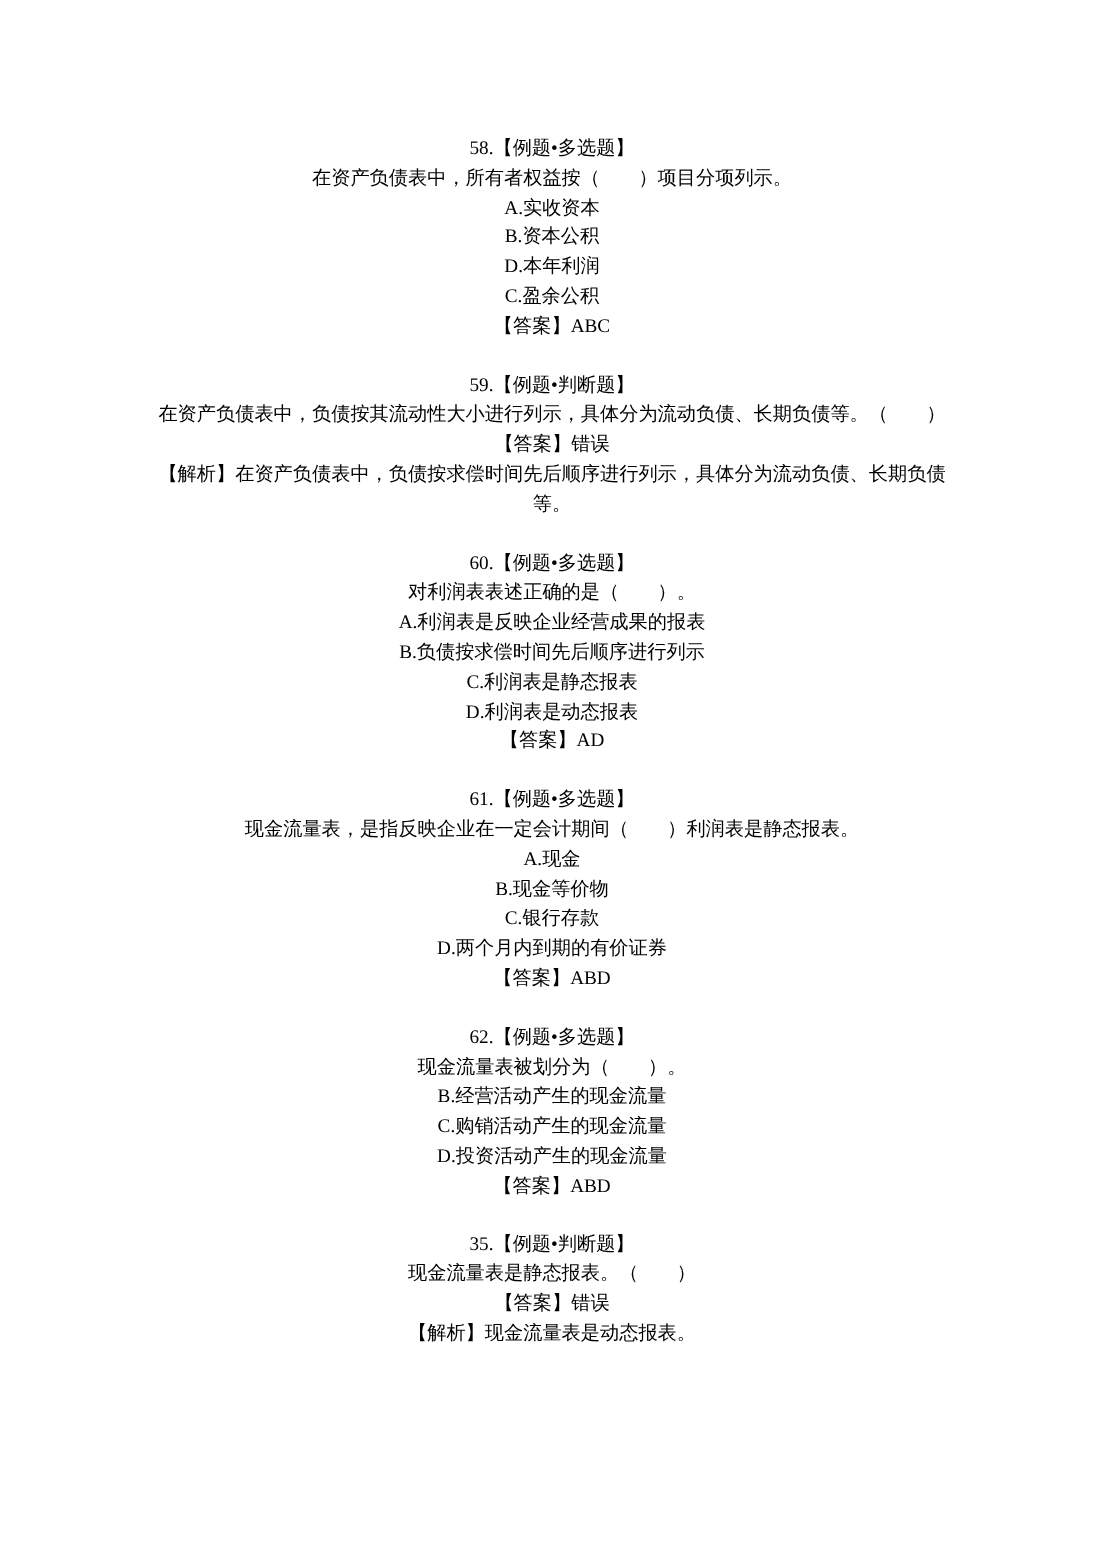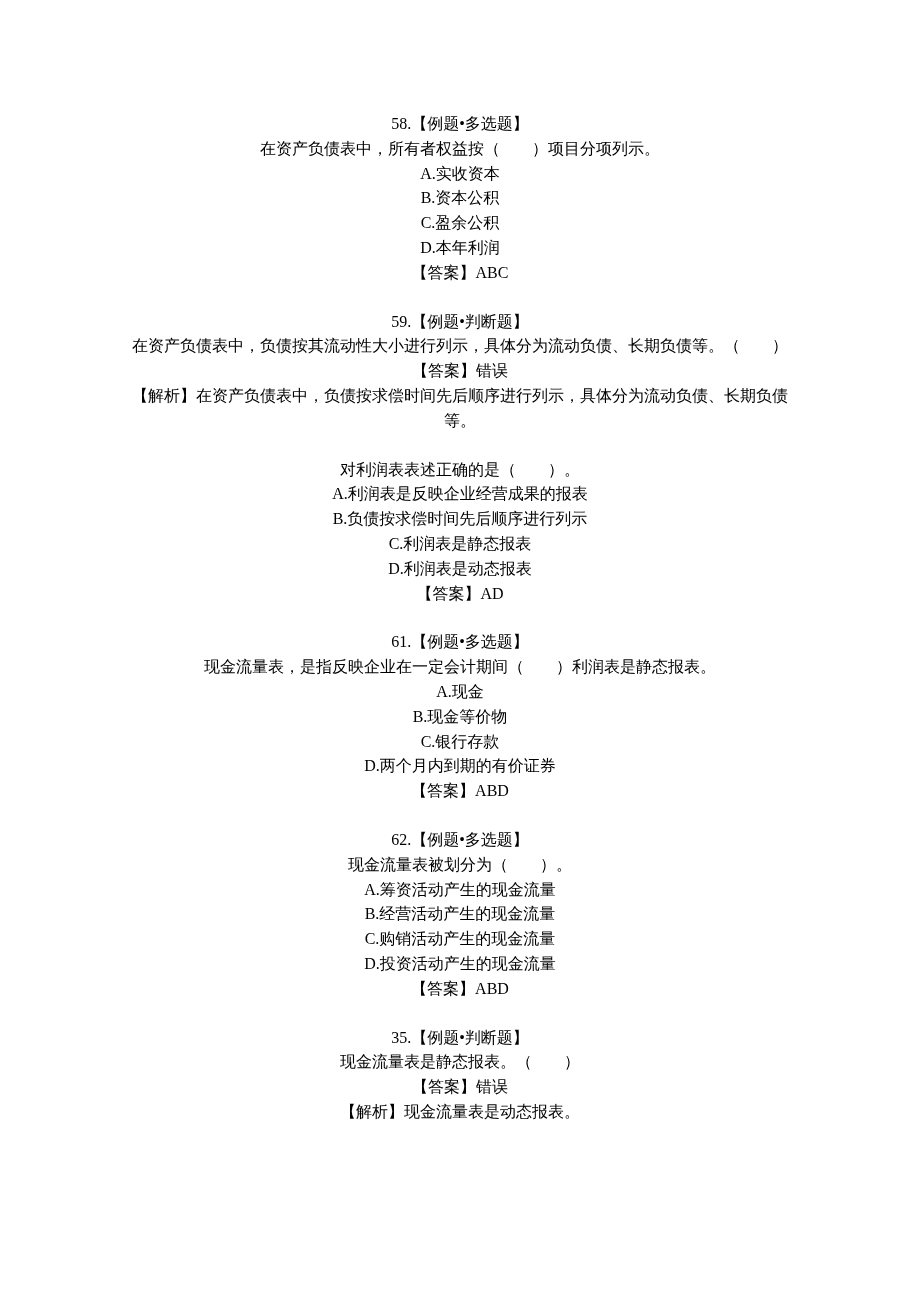--- a/index.html
+++ b/index.html
@@ -26,51 +26,51 @@
 </style>
 </head>
 <body>
 
 <div id="root">
     <div class="block">
       <div class="line">58.【例题•多选题】</div>
       <div class="line">在资产负债表中，所有者权益按（　　）项目分项列示。</div>
       <div class="line">A.实收资本</div>
       <div class="line">B.资本公积</div>
+      <div class="line">D.本年利润</div>
       <div class="line">C.盈余公积</div>
-      <div class="line">D.本年利润</div>
       <div class="line">【答案】ABC</div>
     </div>
     <div class="block">
       <div class="line">59.【例题•判断题】</div>
       <div class="line">在资产负债表中，负债按其流动性大小进行列示，具体分为流动负债、长期负债等。（　　）</div>
       <div class="line">【答案】错误</div>
       <div class="line">【解析】在资产负债表中，负债按求偿时间先后顺序进行列示，具体分为流动负债、长期负债等。</div>
     </div>
     <div class="block">
+      <div class="line">60.【例题•多选题】</div>
       <div class="line">对利润表表述正确的是（　　）。</div>
       <div class="line">A.利润表是反映企业经营成果的报表</div>
       <div class="line">B.负债按求偿时间先后顺序进行列示</div>
       <div class="line">C.利润表是静态报表</div>
       <div class="line">D.利润表是动态报表</div>
       <div class="line">【答案】AD</div>
     </div>
     <div class="block">
       <div class="line">61.【例题•多选题】</div>
       <div class="line">现金流量表，是指反映企业在一定会计期间（　　）利润表是静态报表。</div>
       <div class="line">A.现金</div>
       <div class="line">B.现金等价物</div>
       <div class="line">C.银行存款</div>
       <div class="line">D.两个月内到期的有价证券</div>
       <div class="line">【答案】ABD</div>
     </div>
     <div class="block">
       <div class="line">62.【例题•多选题】</div>
       <div class="line">现金流量表被划分为（　　）。</div>
-      <div class="line">A.筹资活动产生的现金流量</div>
       <div class="line">B.经营活动产生的现金流量</div>
       <div class="line">C.购销活动产生的现金流量</div>
       <div class="line">D.投资活动产生的现金流量</div>
       <div class="line">【答案】ABD</div>
     </div>
     <div class="block">
       <div class="line">35.【例题•判断题】</div>
       <div class="line">现金流量表是静态报表。（　　）</div>
       <div class="line">【答案】错误</div>
       <div class="line">【解析】现金流量表是动态报表。</div>

